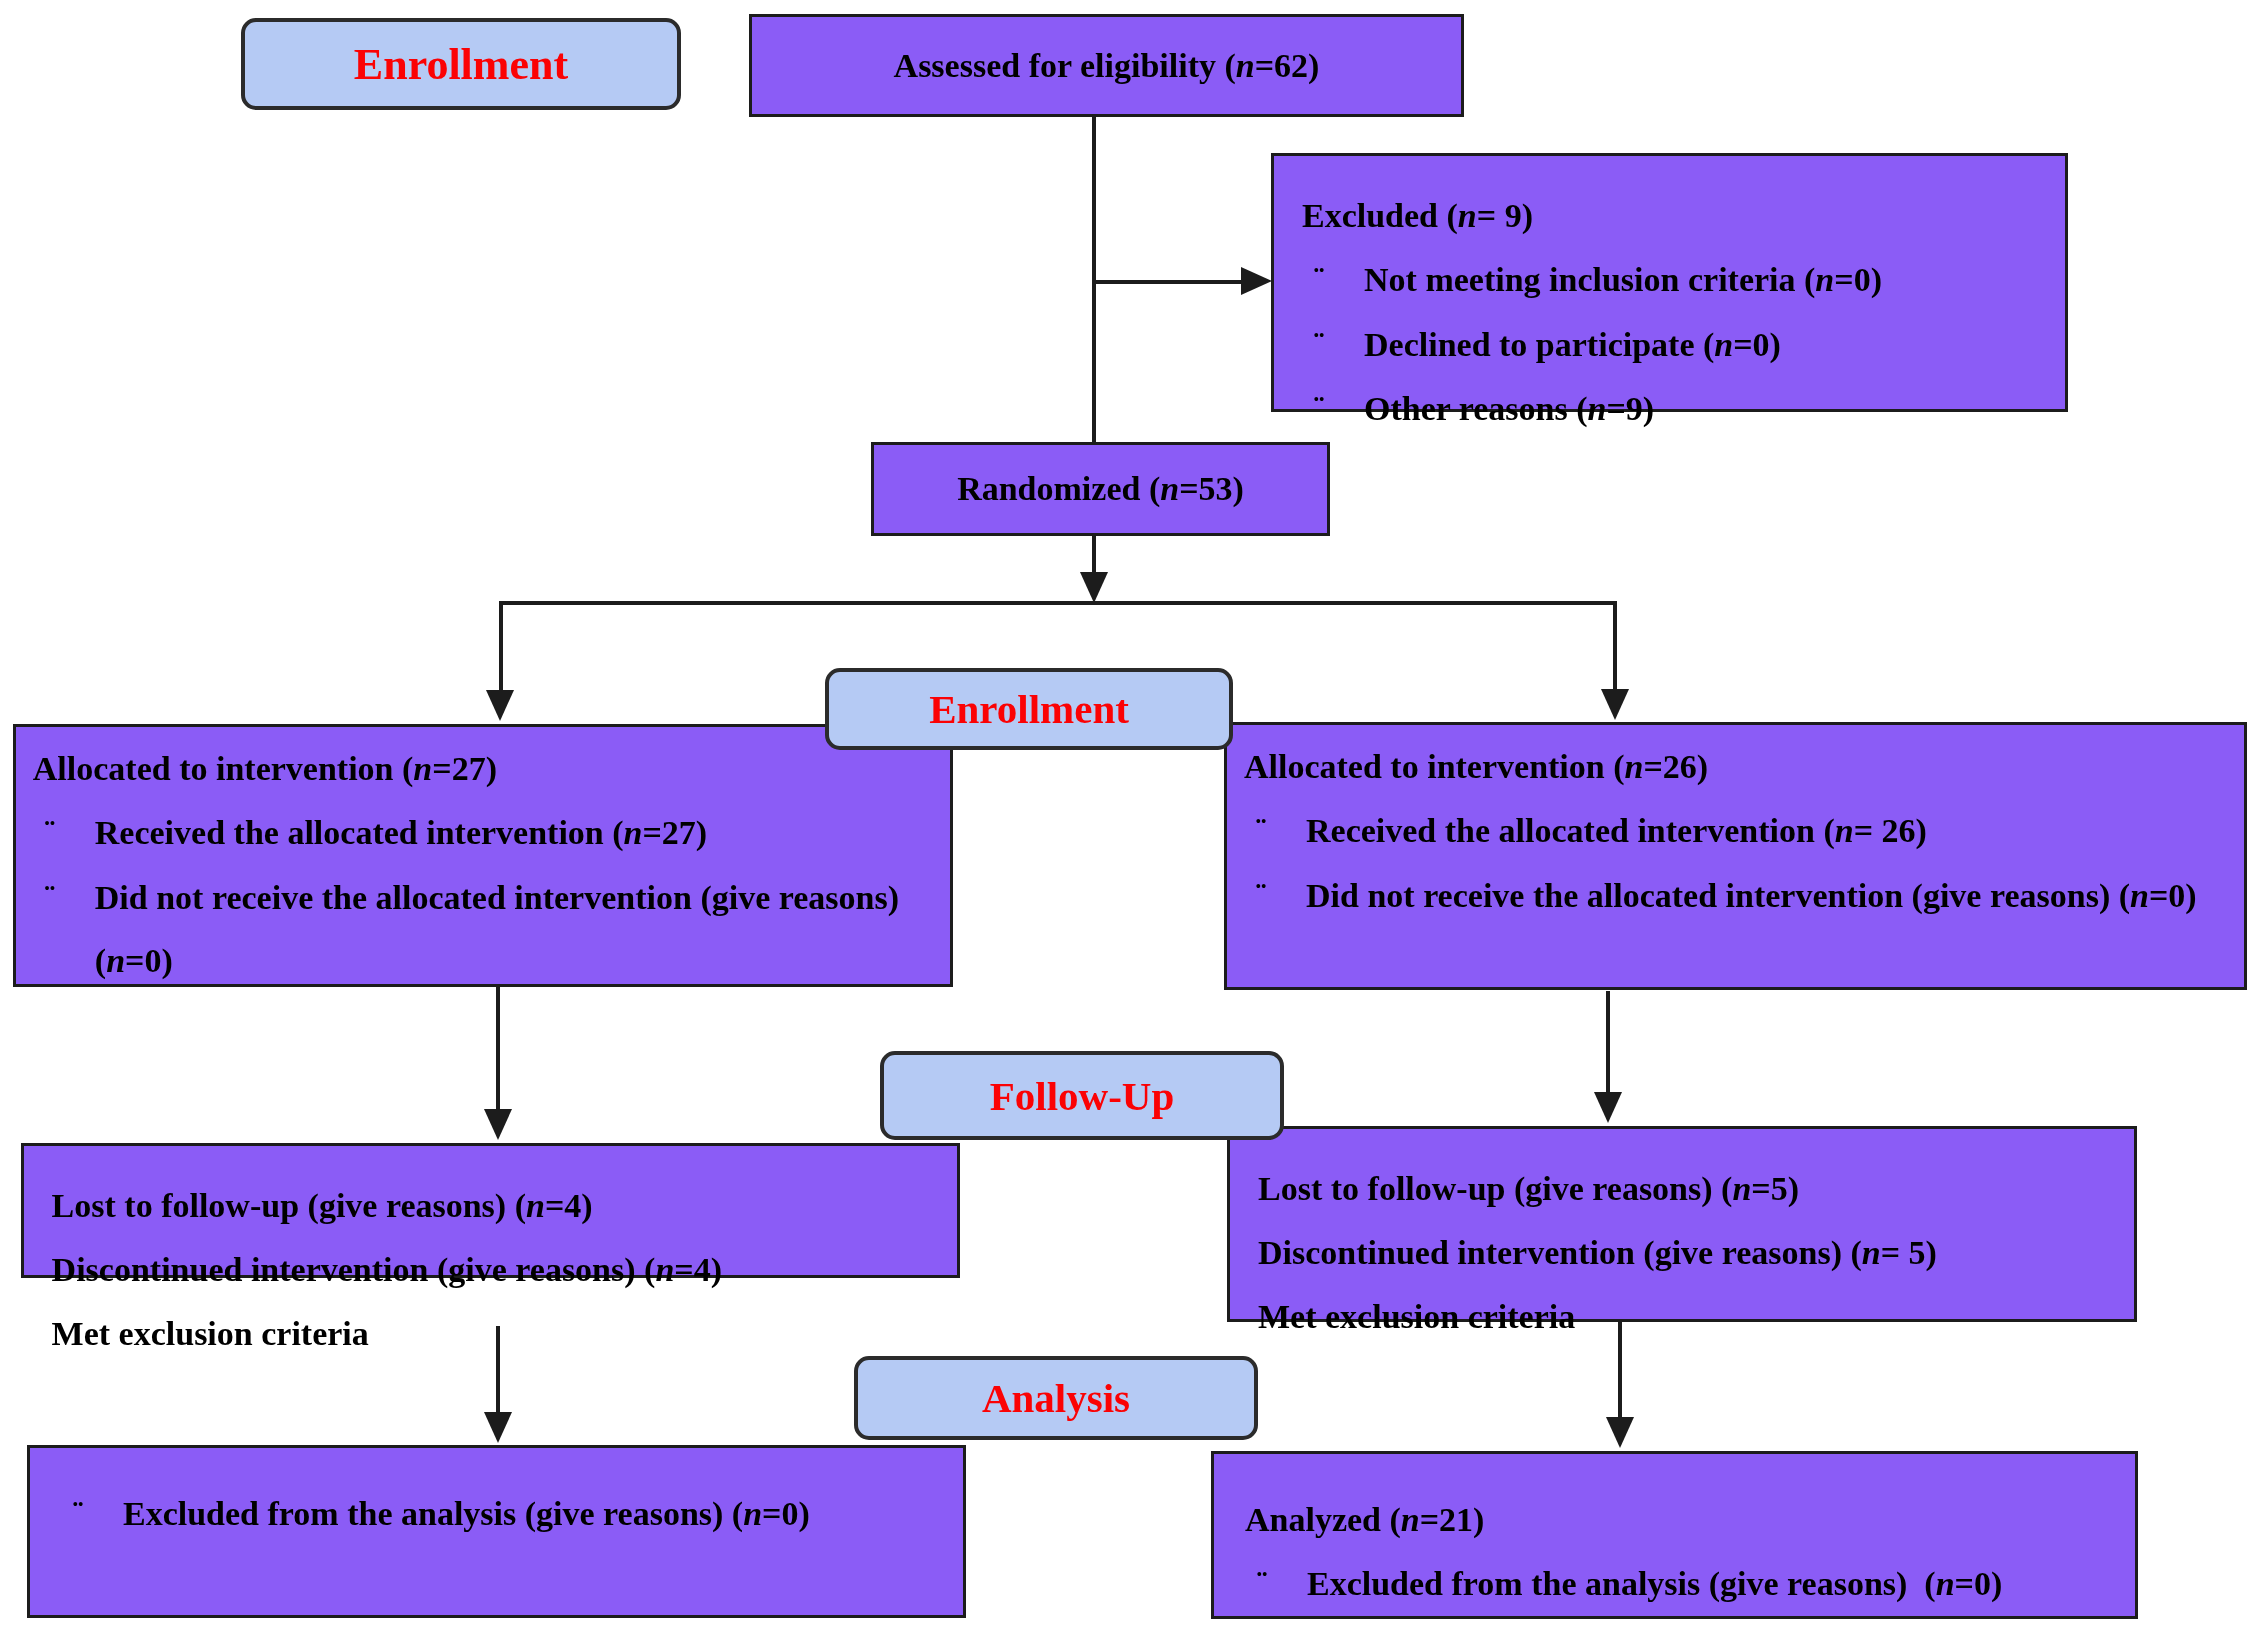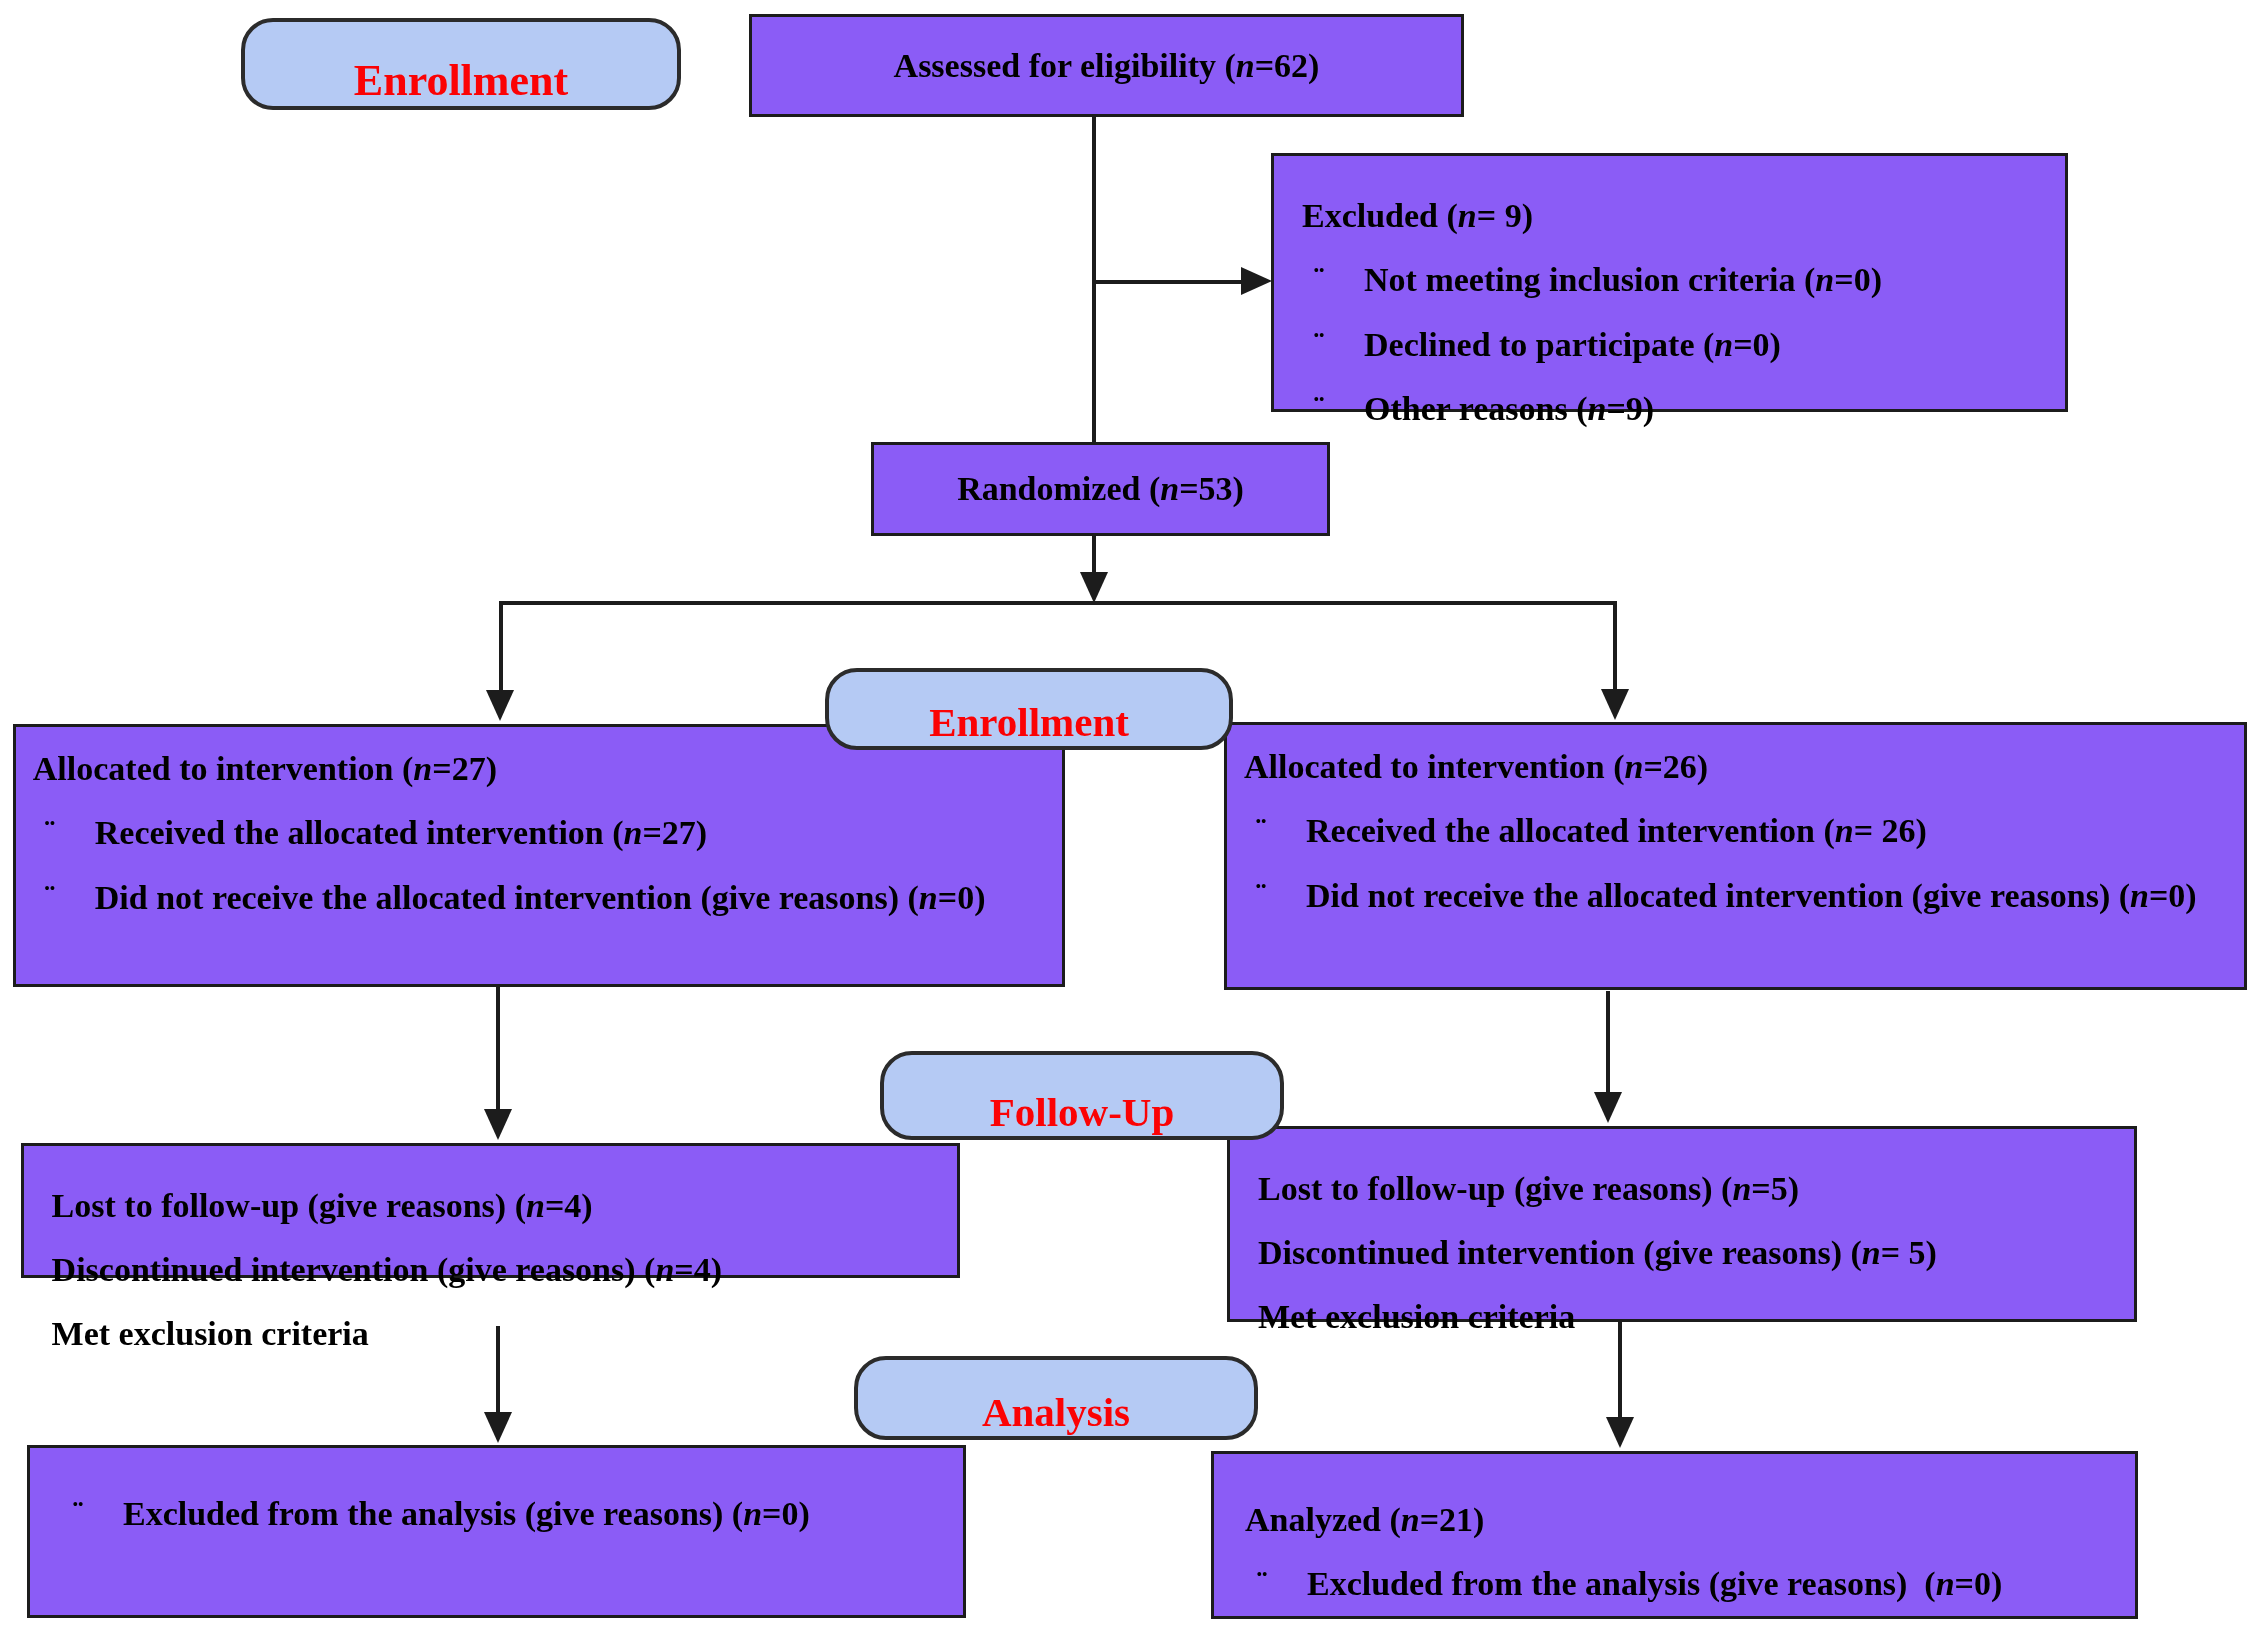--- a/index.html
+++ b/index.html
@@ -74,23 +74,23 @@
   .pad-alloc    { padding: 10px 21px 0 17px; }
   .pad-fu       { padding: 28px 21px 0 28px; }
   .pad-an       { padding: 34px 21px 0 31px; }
   i { font-style: italic; }
 
   
   .stage-pill {
     position: absolute;
     background: var(--stage-fill);
     border: 4.3px solid var(--stage-border);
-    border-radius: 32px;
+    border-radius: 15px;
     display: flex;
-    align-items: flex-end;
+    align-items: center;
     justify-content: center;
     color: var(--stage-text);
     font-weight: bold;
     font-size: 41px;
     z-index: 3;
   }
 </style>
 </head>
 <body>
 
@@ -153,21 +153,21 @@
   </div>
 
   <div class="flow-box center" style="left:871px; top:442px; width:459px; height:94px;">
     <div class="lines">
         <div class="line">
           <span class="line-text">Randomized (<i>n</i>=53)</span>
         </div>
       </div>
   </div>
 
-  <div class="flow-box" style="left:12.8px; top:724px; width:1052px; height:263px;">
+  <div class="flow-box" style="left:12.8px; top:724px; width:940px; height:263px;">
     <div class="lines pad-alloc">
         <div class="line">
           <span class="line-text">Allocated to intervention (<i>n</i>=27)</span>
         </div>
         <div class="line bulleted">
           <span class="bullet">¨</span>
           <span class="line-text">Received the allocated intervention (<i>n</i>=27)</span>
         </div>
         <div class="line bulleted">
           <span class="bullet">¨</span>

